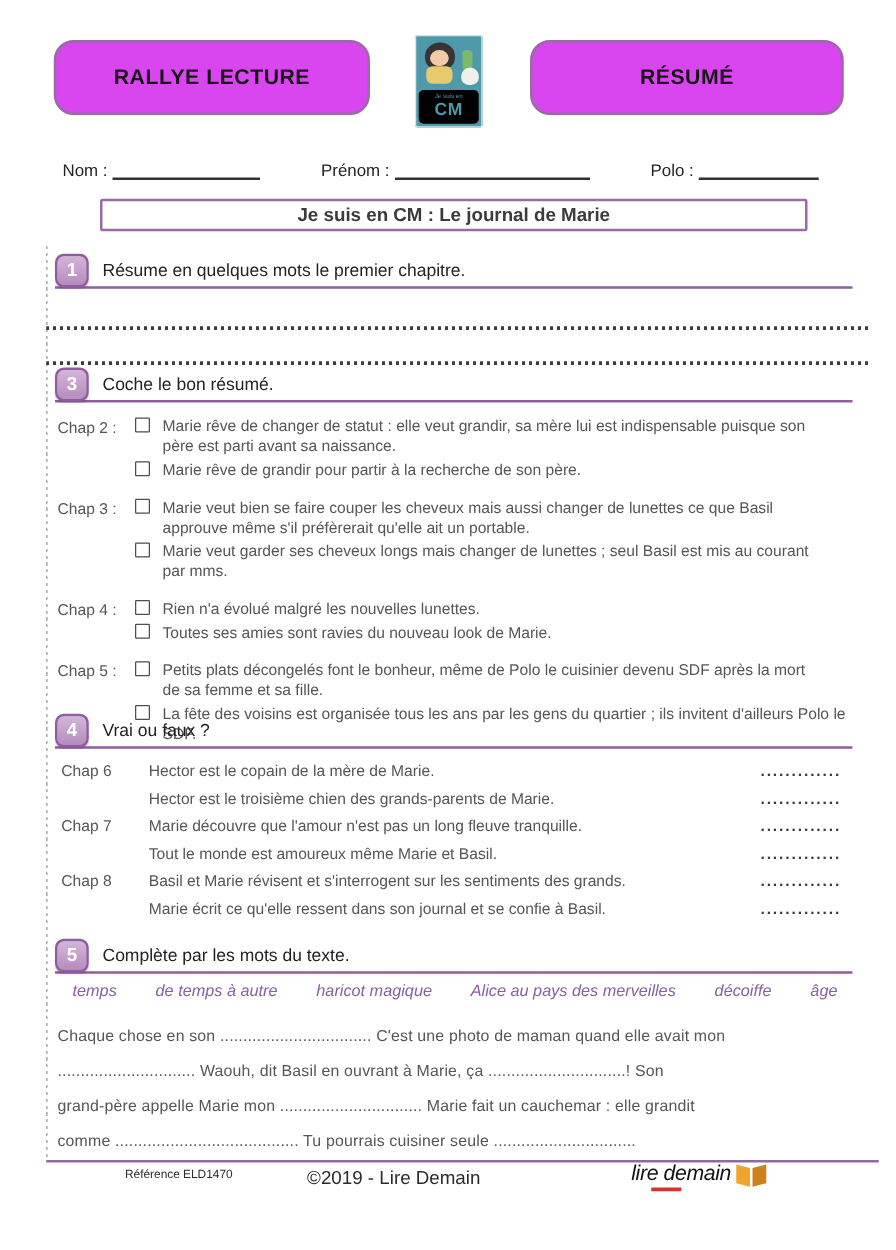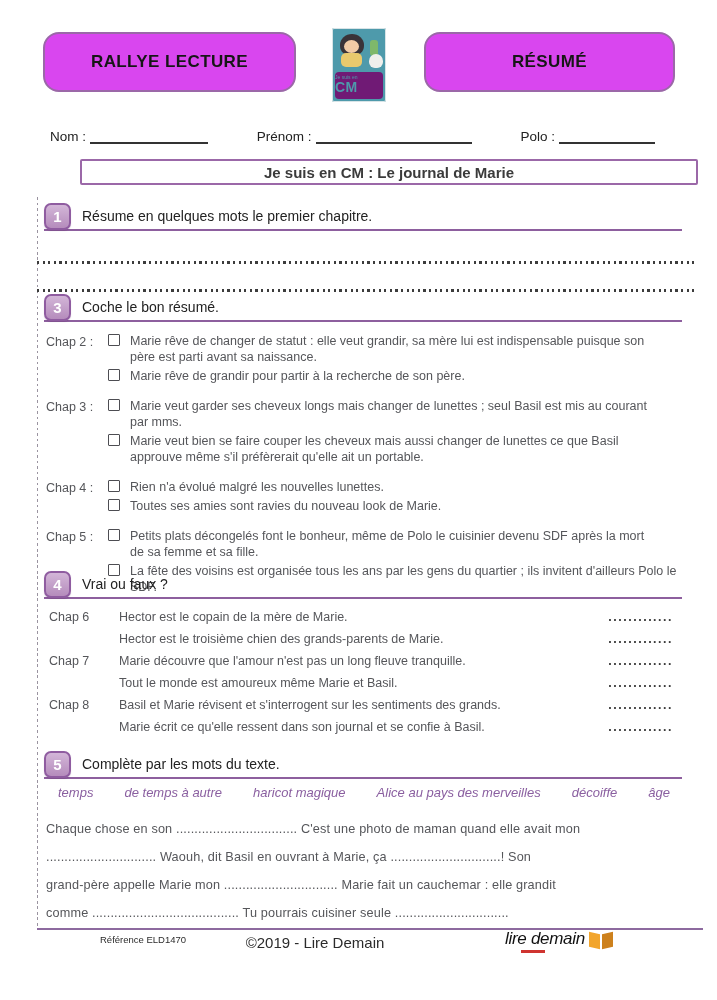--- a/index.html
+++ b/index.html
@@ -12,33 +12,33 @@
         color:#161616;letter-spacing:.4px;background:#d946ef}
   .hbox-left{left:43px;width:253px}
   .hbox-right{left:424px;width:251px}
 
   .cover{position:absolute;left:332px;top:28px;width:54px;height:74px;background:#4e9aab;border-radius:2px;overflow:hidden;box-shadow:0 0 0 1px #d8e4e7 inset}
   .cover .hair{position:absolute;left:8px;top:6px;width:24px;height:22px;background:#3a3338;border-radius:50% 50% 45% 45%}
   .cover .face{position:absolute;left:12px;top:12px;width:15px;height:13px;background:#f2cba6;border-radius:50%}
   .cover .shirt{position:absolute;left:9px;top:25px;width:21px;height:14px;background:#e9c96d;border-radius:5px}
   .cover .plant{position:absolute;right:8px;top:12px;width:8px;height:16px;background:#7fb86b;border-radius:3px}
   .cover .dog{position:absolute;right:3px;top:26px;width:14px;height:14px;background:#efefec;border-radius:50% 50% 42% 42%}
-  .cover .band{position:absolute;left:3px;right:3px;bottom:3px;height:27px;background:#701a75;border-radius:4px;text-align:left}
+  .cover .band{position:absolute;left:3px;right:3px;bottom:3px;height:27px;background:#000000;border-radius:4px;text-align:center}
   .cover .band .small{font-size:5px;color:#4e9aab;margin-top:3px;line-height:5px}
   .cover .band .big{font-size:14px;font-weight:bold;color:#4e9aab;line-height:15px;letter-spacing:.5px}
 
   
   .identity{position:absolute;left:50px;top:129px;width:605px;display:flex;align-items:flex-end;justify-content:space-between;font-size:13.5px;color:#222}
   .idgroup{display:flex;align-items:flex-end}
   .idgroup .lbl{margin-right:4px;line-height:15px}
   .wline{display:inline-block;border-bottom:2px solid #333;height:14px}
   .wline.nom{width:118px}.wline.prenom{width:156px}.wline.date{width:96px}
 
   
-  .titlebox{position:absolute;left:80px;top:159px;width:618px;height:26px;border:2px solid #9b68a8;border-radius:2px;
+  .titlebox{position:absolute;left:80px;top:159px;width:566px;height:26px;border:2px solid #9b68a8;border-radius:2px;
             display:flex;align-items:center;justify-content:center;font-weight:bold;font-size:15px;color:#3b3b3b}
 
   
   .sechead{position:absolute;left:44px;width:638px;height:30px}
   .badge{position:absolute;left:0;top:0;width:27px;height:27px;background:linear-gradient(#d3b6d8,#b58cbc);
          border:2px solid #8f5ca0;border-radius:7px;color:#fff;font-weight:bold;font-size:15px;
          display:flex;align-items:center;justify-content:center;box-shadow:0 1px 1px rgba(90,40,100,.25)}
   .seclabel{position:absolute;left:38px;top:5px;font-weight:normal;font-size:14px;color:#222}
   .secrule{position:absolute;left:0;top:26px;height:2px;width:638px;background:#8d5f9e}
 
@@ -154,25 +154,25 @@
         <span class="cb"></span>
         <span class="optText">Marie rêve de grandir pour partir à la recherche de son père.</span>
       </div>
     </div>
   </div>
   <div class="chapRow">
     <div class="chapLabel">Chap 3 :</div>
     <div class="opts">
       <div class="opt">
         <span class="cb"></span>
+        <span class="optText">Marie veut bien se faire couper les cheveux mais aussi changer de lunettes ce que Basil approuve même s'il préfèrerait qu'elle ait un portable.</span>
+      </div>
+      <div class="opt">
+        <span class="cb"></span>
         <span class="optText">Marie veut garder ses cheveux longs mais changer de lunettes ; seul Basil est mis au courant par mms.</span>
-      </div>
-      <div class="opt">
-        <span class="cb"></span>
-        <span class="optText">Marie veut bien se faire couper les cheveux mais aussi changer de lunettes ce que Basil approuve même s'il préfèrerait qu'elle ait un portable.</span>
       </div>
     </div>
   </div>
   <div class="chapRow">
     <div class="chapLabel">Chap 4 :</div>
     <div class="opts">
       <div class="opt">
         <span class="cb"></span>
         <span class="optText">Rien n'a évolué malgré les nouvelles lunettes.</span>
       </div>

